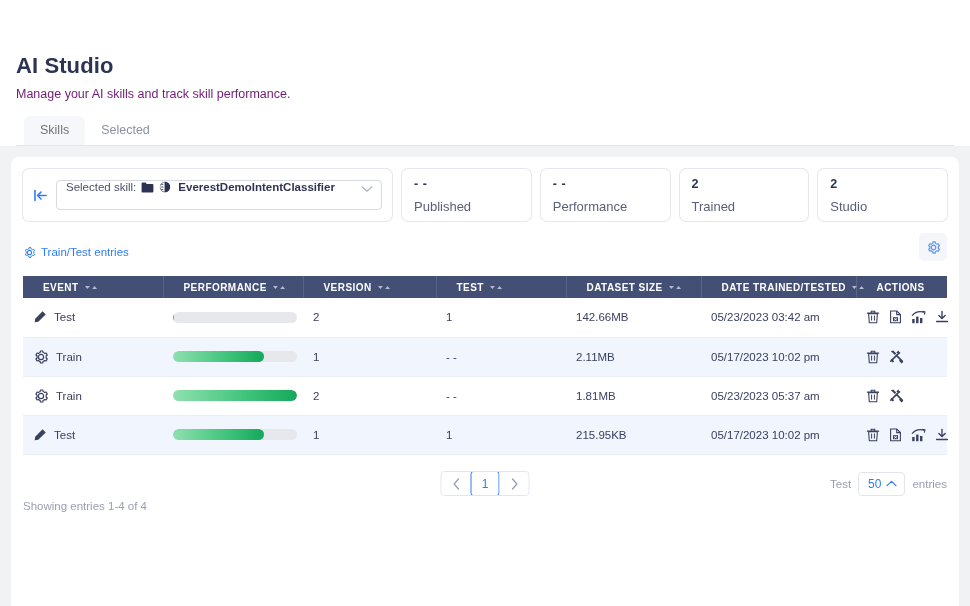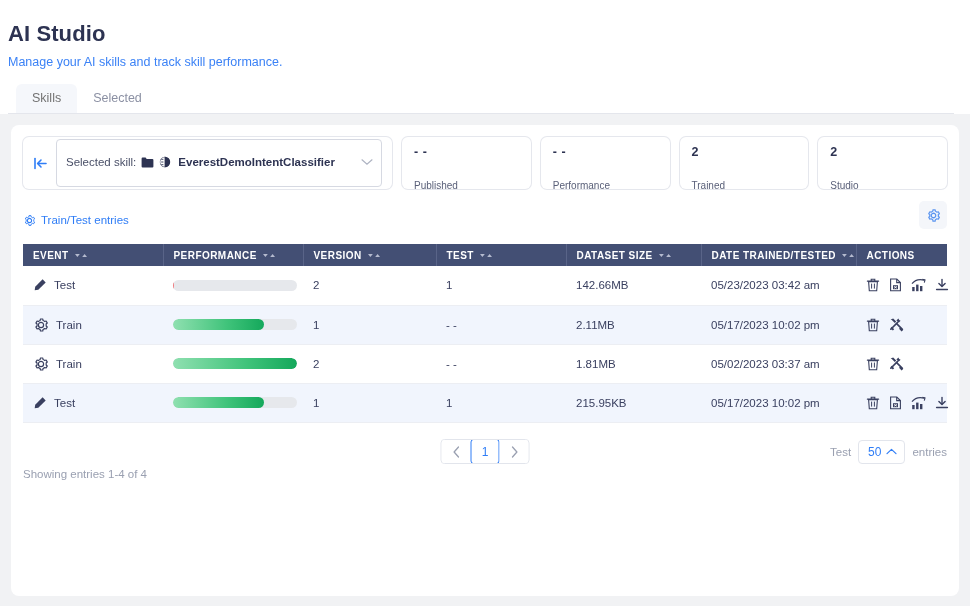--- a/index.html
+++ b/index.html
@@ -5,27 +5,27 @@
   * { box-sizing: border-box; margin: 0; padding: 0; }
   html, body {
     width: 970px; height: 606px;
     background: #ffffff;
     font-family: "Liberation Sans", sans-serif;
     overflow: hidden;
   }
   .page { position: relative; width: 970px; height: 606px; background: #ffffff; }
 
   
-  .header { padding: 20px 16px 0 8px; background: #ffffff; }
+  .header { padding: 20px 16px 0 16px; background: #ffffff; margin-top: 32px; }
   .page-title {
     font-size: 22px; font-weight: 700; color: #2d3352;
     letter-spacing: .1px; line-height: 28px;
   }
   .page-subtitle {
-    font-size: 12.5px; color: #3b82f6; margin-top: 6px; line-height: 16px;
+    font-size: 12.5px; color: #701a75; margin-top: 6px; line-height: 16px;
   }
 
   
   .tabs {
     display: flex; align-items: flex-end; gap: 0;
     margin-top: 15px; padding-left: 8px;
     border-bottom: 1px solid #e4e6ec;
     height: 29px;
   }
   .tab {
@@ -66,40 +66,40 @@
     height: 52px;
   }
   .selector-card {
     width: 369px; display: flex; align-items: center; padding: 0 10px;
   }
   .collapse-icon {
     color: #2f7df6; font-size: 13px; margin-right: 8px;
     display: flex; align-items: center; cursor: pointer;
   }
   .select-box {
-    flex: 1; height: 48px; border: 1px solid #d6d9e2; border-radius: 4px;
-    display: flex; align-items: center; padding: 0 8px 2px 9px;
+    flex: 1; height: 30px; border: 1px solid #d6d9e2; border-radius: 4px;
+    display: flex; align-items: flex-end; padding: 0 8px 16px 9px;
     background: #fff; cursor: pointer; gap: 5px;
   }
   .select-label { font-size: 11.5px; color: #4a5068; white-space: nowrap; }
   .ic { display: inline-flex; align-items: center; }
   .select-value {
     font-size: 11.5px; color: #2d3352; font-weight: 700; white-space: nowrap;
     margin-left: 2px;
   }
   .select-caret { margin-left: auto; color: #aeb3c2; display: flex; }
 
   .metric-card {
     flex: 1; padding: 8px 12px 0 12px;
   }
   .metric-value {
     font-size: 12.5px; font-weight: 700; color: #2d3352; line-height: 15px;
     letter-spacing: .5px;
   }
-  .metric-label { font-size: 10px; color: #5a6079; margin-top: 18px; line-height: 15px; }
+  .metric-label { font-size: 13px; color: #5a6079; margin-top: 7px; line-height: 15px; }
 
   
   .table-toolbar {
     display: flex; align-items: center;
     margin: 16px 12px 0 12px; height: 30px;
     position: relative;
   }
   .ttv-link {
     display: flex; align-items: center; gap: 5px;
     font-size: 11.5px; color: #2f7df6; cursor: pointer; font-weight: 400;
@@ -109,21 +109,21 @@
     width: 28px; height: 28px; border-radius: 5px;
     background: #f4f6fa; display: flex; align-items: center; justify-content: center;
     cursor: pointer;
   }
 
   
   .tbl { width: calc(100% - 24px); margin: 9px 12px 0 12px; border-collapse: collapse; table-layout: fixed; }
   .tbl thead th {
     background: #434f74; color: #ffffff;
     font-size: 10px; font-weight: 700; letter-spacing: .45px;
-    text-align: center; height: 22px; padding: 0 0 0 10px;
+    text-align: center; height: 22px; padding: 0 0 0 20px;
     border-right: 1px solid #596488;
     white-space: nowrap;
   }
   .tbl thead th:last-child { border-right: none; }
   .th-inner { display: flex; align-items: center; gap: 5px; }
   .sort { display: inline-flex; gap: 1px; align-items: center; opacity: .85; }
 
   .tbl tbody td {
     font-size: 11.5px; color: #3a4060; height: 39px;
     padding: 0 0 0 10px; border-bottom: 1px solid #eceef3;
@@ -475,21 +475,21 @@
               </span>
             </td>
             <td>
               <div class="bar-track">
                 <div class="bar-fill" style="width: 100%;"></div>
               </div>
             </td>
             <td>2</td>
             <td>- -</td>
             <td>1.81MB</td>
-            <td>05/02/2023 03:37 am</td>
+            <td>05/23/2023 05:37 am</td>
             <td>
               <span class="actions-cell">
                 <span class="act">
                     <svg width="14" height="14" viewBox="0 0 14 14">
                       <path d="M2.6 3.6h8.8l-.7 9.1H3.3z" fill="none" stroke="#3a4060" stroke-width="1.1"></path>
                       <path d="M1.4 3.2h11.2" stroke="#3a4060" stroke-width="1.2" stroke-linecap="round"></path>
                       <path d="M5.2 1.3h3.6v1.9H5.2z" fill="none" stroke="#3a4060" stroke-width="1.1"></path>
                       <path d="M5.6 5.6v5M8.4 5.6v5" stroke="#3a4060" stroke-width="1"></path>
                     </svg>
                   </span>

